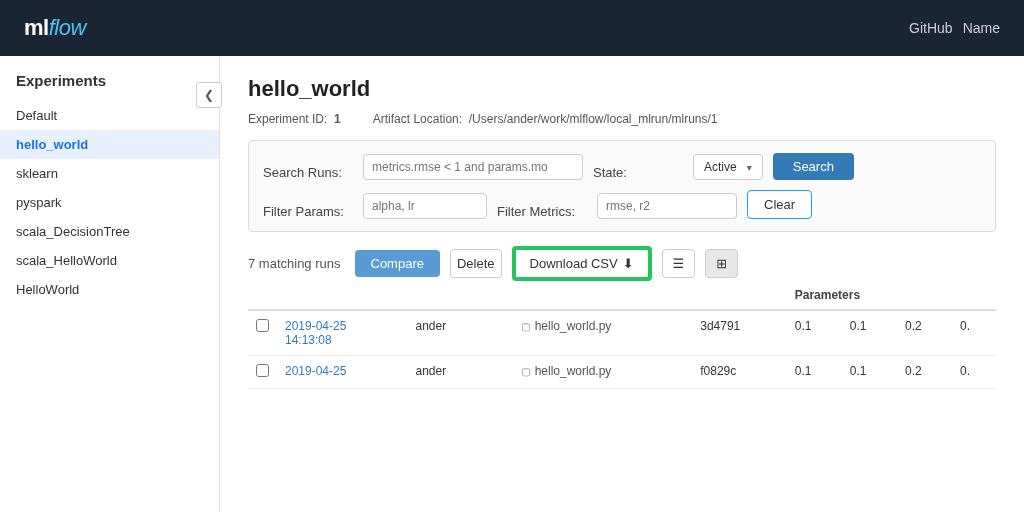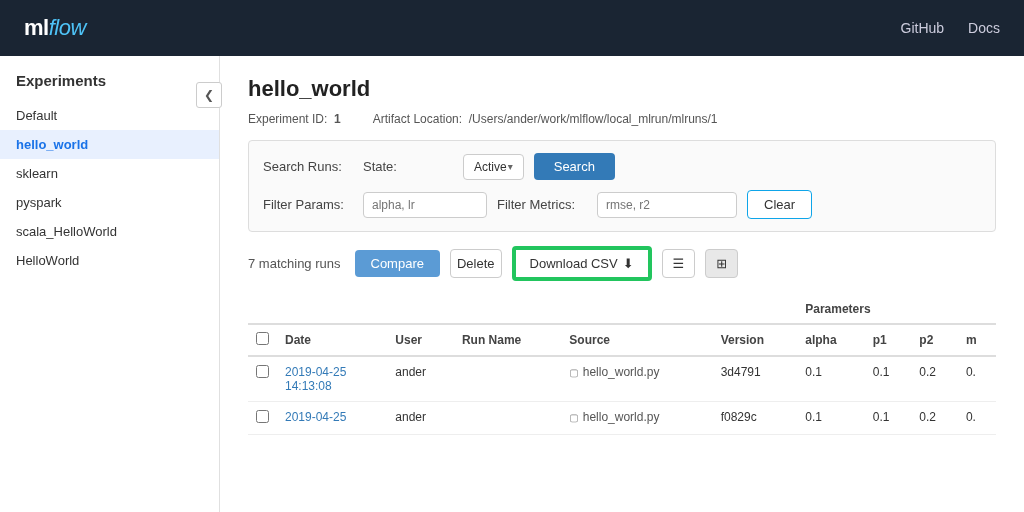--- a/index.html
+++ b/index.html
@@ -16,21 +16,21 @@
     }
     .header-logo {
       font-size: 22px;
       font-weight: bold;
       color: white;
       letter-spacing: -0.5px;
       text-align: center;
     }
     .header-logo span.ml { color: white; }
     .header-logo span.flow { color: #4ec3f7; font-style: italic; font-weight: 300; }
-    .header-nav { display: flex; gap: 24px; margin-left: 22px; }
+    .header-nav { display: flex; gap: 10px; margin-left: 22px; }
     .header-nav a {
       color: #ccd; text-decoration: none; font-size: 14px;
     }
 
     
     .layout { display: flex; height: calc(100vh - 56px); }
 
     
     .sidebar {
       width: 220px;
@@ -99,21 +99,21 @@
     
     .search-section {
       border: 1px solid #ddd;
       border-radius: 4px;
       padding: 12px 14px;
       margin-bottom: 14px;
       background: #fafafa;
     }
     .search-row {
       display: flex;
-      align-items: center;
+      align-items: flex-end;
       gap: 10px;
       margin-bottom: 10px;
     }
     .search-row:last-child { margin-bottom: 0; }
     .field-label {
       font-size: 13px;
       color: #444;
       white-space: nowrap;
       min-width: 90px;
     }
@@ -132,21 +132,21 @@
 
     .state-dropdown {
       border: 1px solid #ccc;
       border-radius: 4px;
       padding: 5px 10px;
       font-size: 12px;
       background: white;
       cursor: pointer;
       display: flex;
       align-items: center;
-      gap: 1px;
+      gap: 10px;
     }
     .state-dropdown .chevron { font-size: 10px; color: #666; }
 
     .btn-search {
       background: #337ab7;
       color: white;
       border: none;
       border-radius: 4px;
       padding: 6px 20px;
       font-size: 13px;
@@ -162,21 +162,20 @@
       padding: 6px 16px;
       font-size: 13px;
       cursor: pointer;
     }
 
     
     .toolbar {
       display: flex;
       align-items: center;
       gap: 10px;
-      margin-bottom: 14px;
     }
     .run-count {
       font-size: 13px;
       color: #555;
       margin-right: 4px;
     }
     .btn-compare {
       background: #5b9bd5;
       color: white;
       border: none;
@@ -262,33 +261,34 @@
   </style>
 </head>
 <body>
 
 <header class="header">
   <div class="header-logo">
     <span class="ml">ml</span><span class="flow">flow</span>
   </div>
   <nav class="header-nav">
     <a href="#">GitHub</a>
-    <a href="#">Docs</a>
+    <a href="#">Name</a>
   </nav>
 </header>
 
 <div class="layout">
 
   <aside class="sidebar" style="position:relative;">
     <div class="sidebar-title">Experiments</div>
 
     <div class="sidebar-item">Default</div>
     <div class="sidebar-item active">hello_world</div>
     <div class="sidebar-item">sklearn</div>
     <div class="sidebar-item">pyspark</div>
+    <div class="sidebar-item">scala_DecisionTree</div>
     <div class="sidebar-item">scala_HelloWorld</div>
     <div class="sidebar-item">HelloWorld</div>
   </aside>
 
   <div class="sidebar-collapse-btn">❮</div>
 
   <main class="main">
 
     <h1 class="page-title">hello_world</h1>
 
@@ -299,20 +299,21 @@
       </span>
       <span>
         <span>Artifact Location:</span>
         &nbsp;<span>/Users/ander/work/mlflow/local_mlrun/mlruns/1</span>
       </span>
     </div>
 
     <div class="search-section">
       <div class="search-row">
         <label class="field-label">Search Runs:</label>
+        <input type="text" class="text-input search-runs-input" placeholder="metrics.rmse &lt; 1 and params.mo" style="">
         <label class="field-label">State:</label>
         <div class="state-dropdown">
           <span>Active</span>
           <span class="chevron">▾</span>
         </div>
         <button class="btn-search">Search</button>
       </div>
       <div class="search-row">
         <label class="field-label">Filter Params:</label>
         <input type="text" class="text-input filter-params-input" placeholder="alpha, lr" style="">
@@ -333,32 +334,20 @@
       <button class="btn-view">☰</button>
       <button class="btn-view active">⊞</button>
     </div>
 
     <table class="runs-table">
       <thead>
         <tr>
           <th colspan="6"></th>
           <th colspan="4" class="params-header">Parameters</th>
         </tr>
-        <tr>
-          <th class="checkbox-cell"><input type="checkbox" style=""></th>
-          <th>Date</th>
-          <th>User</th>
-          <th>Run Name</th>
-          <th>Source</th>
-          <th>Version</th>
-          <th>alpha</th>
-          <th>p1</th>
-          <th>p2</th>
-          <th>m</th>
-        </tr>
       </thead>
       <tbody>
 
         <tr>
           <td class="checkbox-cell">
             <input type="checkbox" style="">
           </td>
           <td class="run-date">
             <a href="#">
               <span>2019-04-25</span><br>

